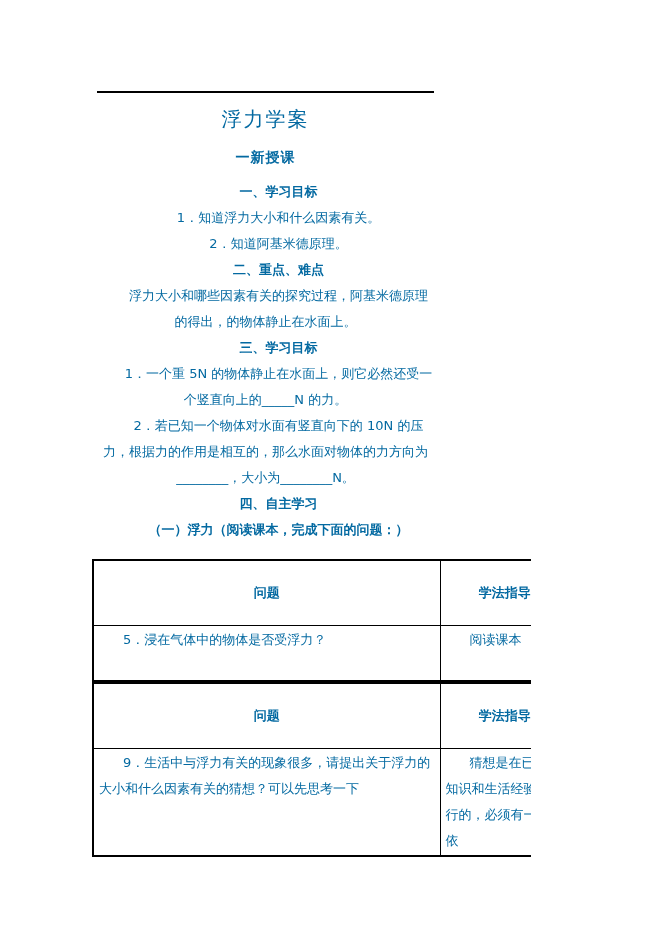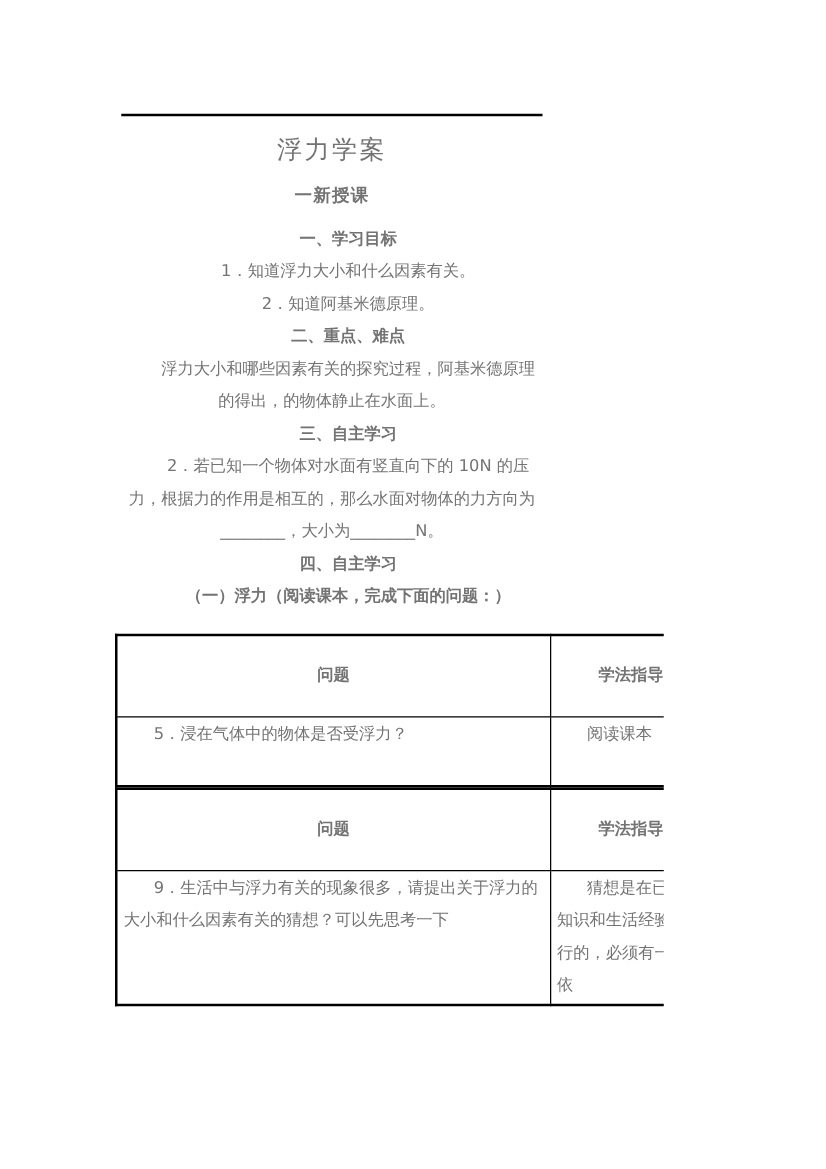--- a/index.html
+++ b/index.html
@@ -1,21 +1,21 @@
 <!DOCTYPE html>
 <html><head>
 <meta charset="utf-8">
 <style>
   html, body { margin: 0; padding: 0; background: #ffffff; }
   .page {
     position: relative;
     width: 531px;
     height: 935px;
     background: #ffffff;
-    color: #737373;
+    color: #0369a1;
     font-family: "DejaVu Sans", sans-serif;
     font-size: 13px;
     line-height: 26px;
     overflow: hidden;
   }
   .content { padding: 0 97px; }
   .top-rule {
     margin-top: 91px;
     height: 2px;
     background: #000000;
@@ -85,21 +85,22 @@
     <div class="doc-subtitle">一新授课</div>
 
     <div class="body-start">
       <p class="line heading">一、学习目标</p>
       <p class="line">1．知道浮力大小和什么因素有关。</p>
       <p class="line">2．知道阿基米德原理。</p>
 
       <p class="line heading">二、重点、难点</p>
       <p class="line">浮力大小和哪些因素有关的探究过程，阿基米德原理的得出，的物体静止在水面上。</p>
 
-      <p class="line heading">三、自主学习</p>
+      <p class="line heading">三、学习目标</p>
+      <p class="line">1．一个重 5N 的物体静止在水面上，则它必然还受一个竖直向上的_____N 的力。</p>
       <p class="line">2．若已知一个物体对水面有竖直向下的 10N 的压力，根据力的作用是相互的，那么水面对物体的力方向为________，大小为________N。</p>
 
       <p class="line heading">四、自主学习</p>
       <p class="line heading">（一）浮力（阅读课本，完成下面的问题：）</p>
 
       <table class="qtable first">
         <colgroup>
           <col class="col-q">
           <col class="col-g">
         </colgroup>

